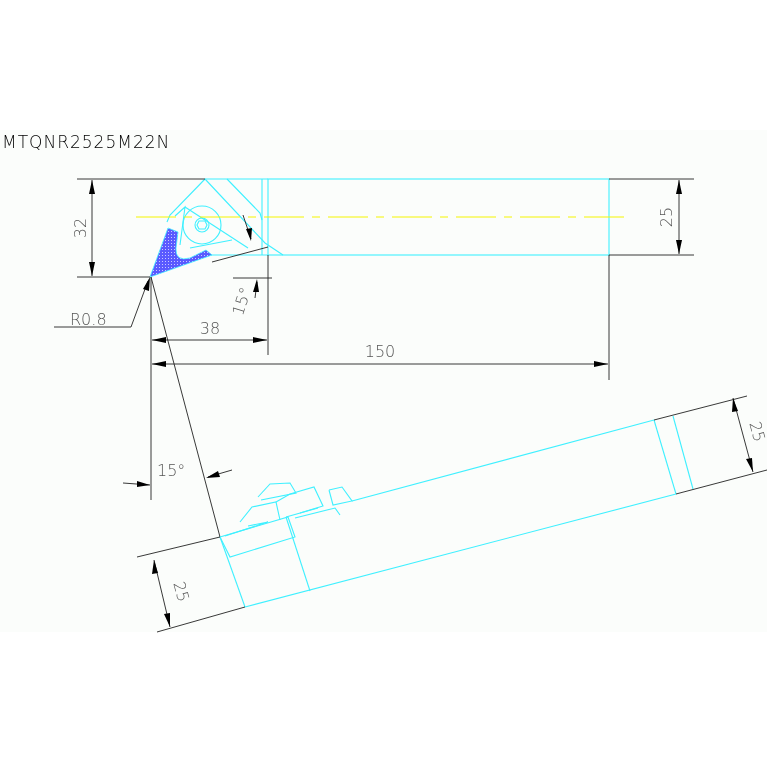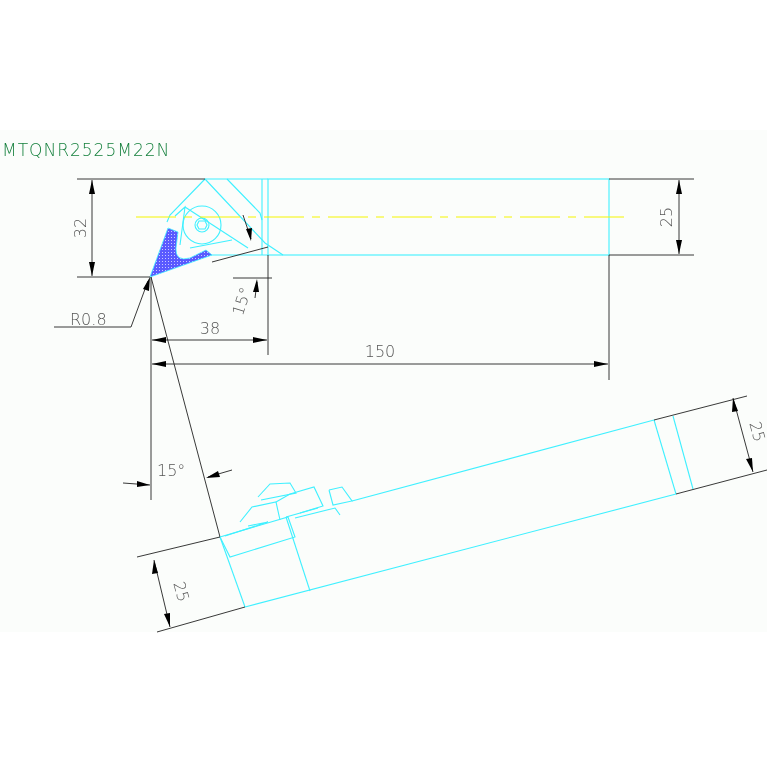--- a/index.html
+++ b/index.html
@@ -1,19 +1,19 @@
 <!DOCTYPE html>
 <html><head>
 <meta charset="utf-8">
 <style>
   html, body { margin: 0; padding: 0; background: #ffffff; }
   body { width: 767px; height: 767px; position: relative; overflow: hidden; }
   .sheet { position: absolute; left: 0; top: 130px; width: 767px; height: 502px; background: #fbfdfb; }
   svg { position: absolute; left: 0; top: 0; }
-  .title { position: absolute; left: 2px; top: 140px; font-family: "DejaVu Sans", sans-serif; font-size: 17px; color: #15803d; letter-spacing: 1px; font-weight: 300; }
+  .title { position: absolute; left: 2px; top: 132px; font-family: "DejaVu Sans", sans-serif; font-size: 17px; color: #000000; letter-spacing: 1px; font-weight: 300; }
   .dim { font-family: "DejaVu Sans", sans-serif; font-size: 16px; fill: #555; font-weight: 300; }
   .cy { stroke: #3ff0ff; fill: none; stroke-width: 1.1; }
   .bk { stroke: #222; fill: none; stroke-width: 0.9; }
   .ctr { stroke: #f5f500; stroke-width: 1; stroke-dasharray: 40 8 8 8; fill: none; }
   .arrow { fill: #000; }
 </style>
 </head>
 <body>
 
 <div class="sheet"></div>

